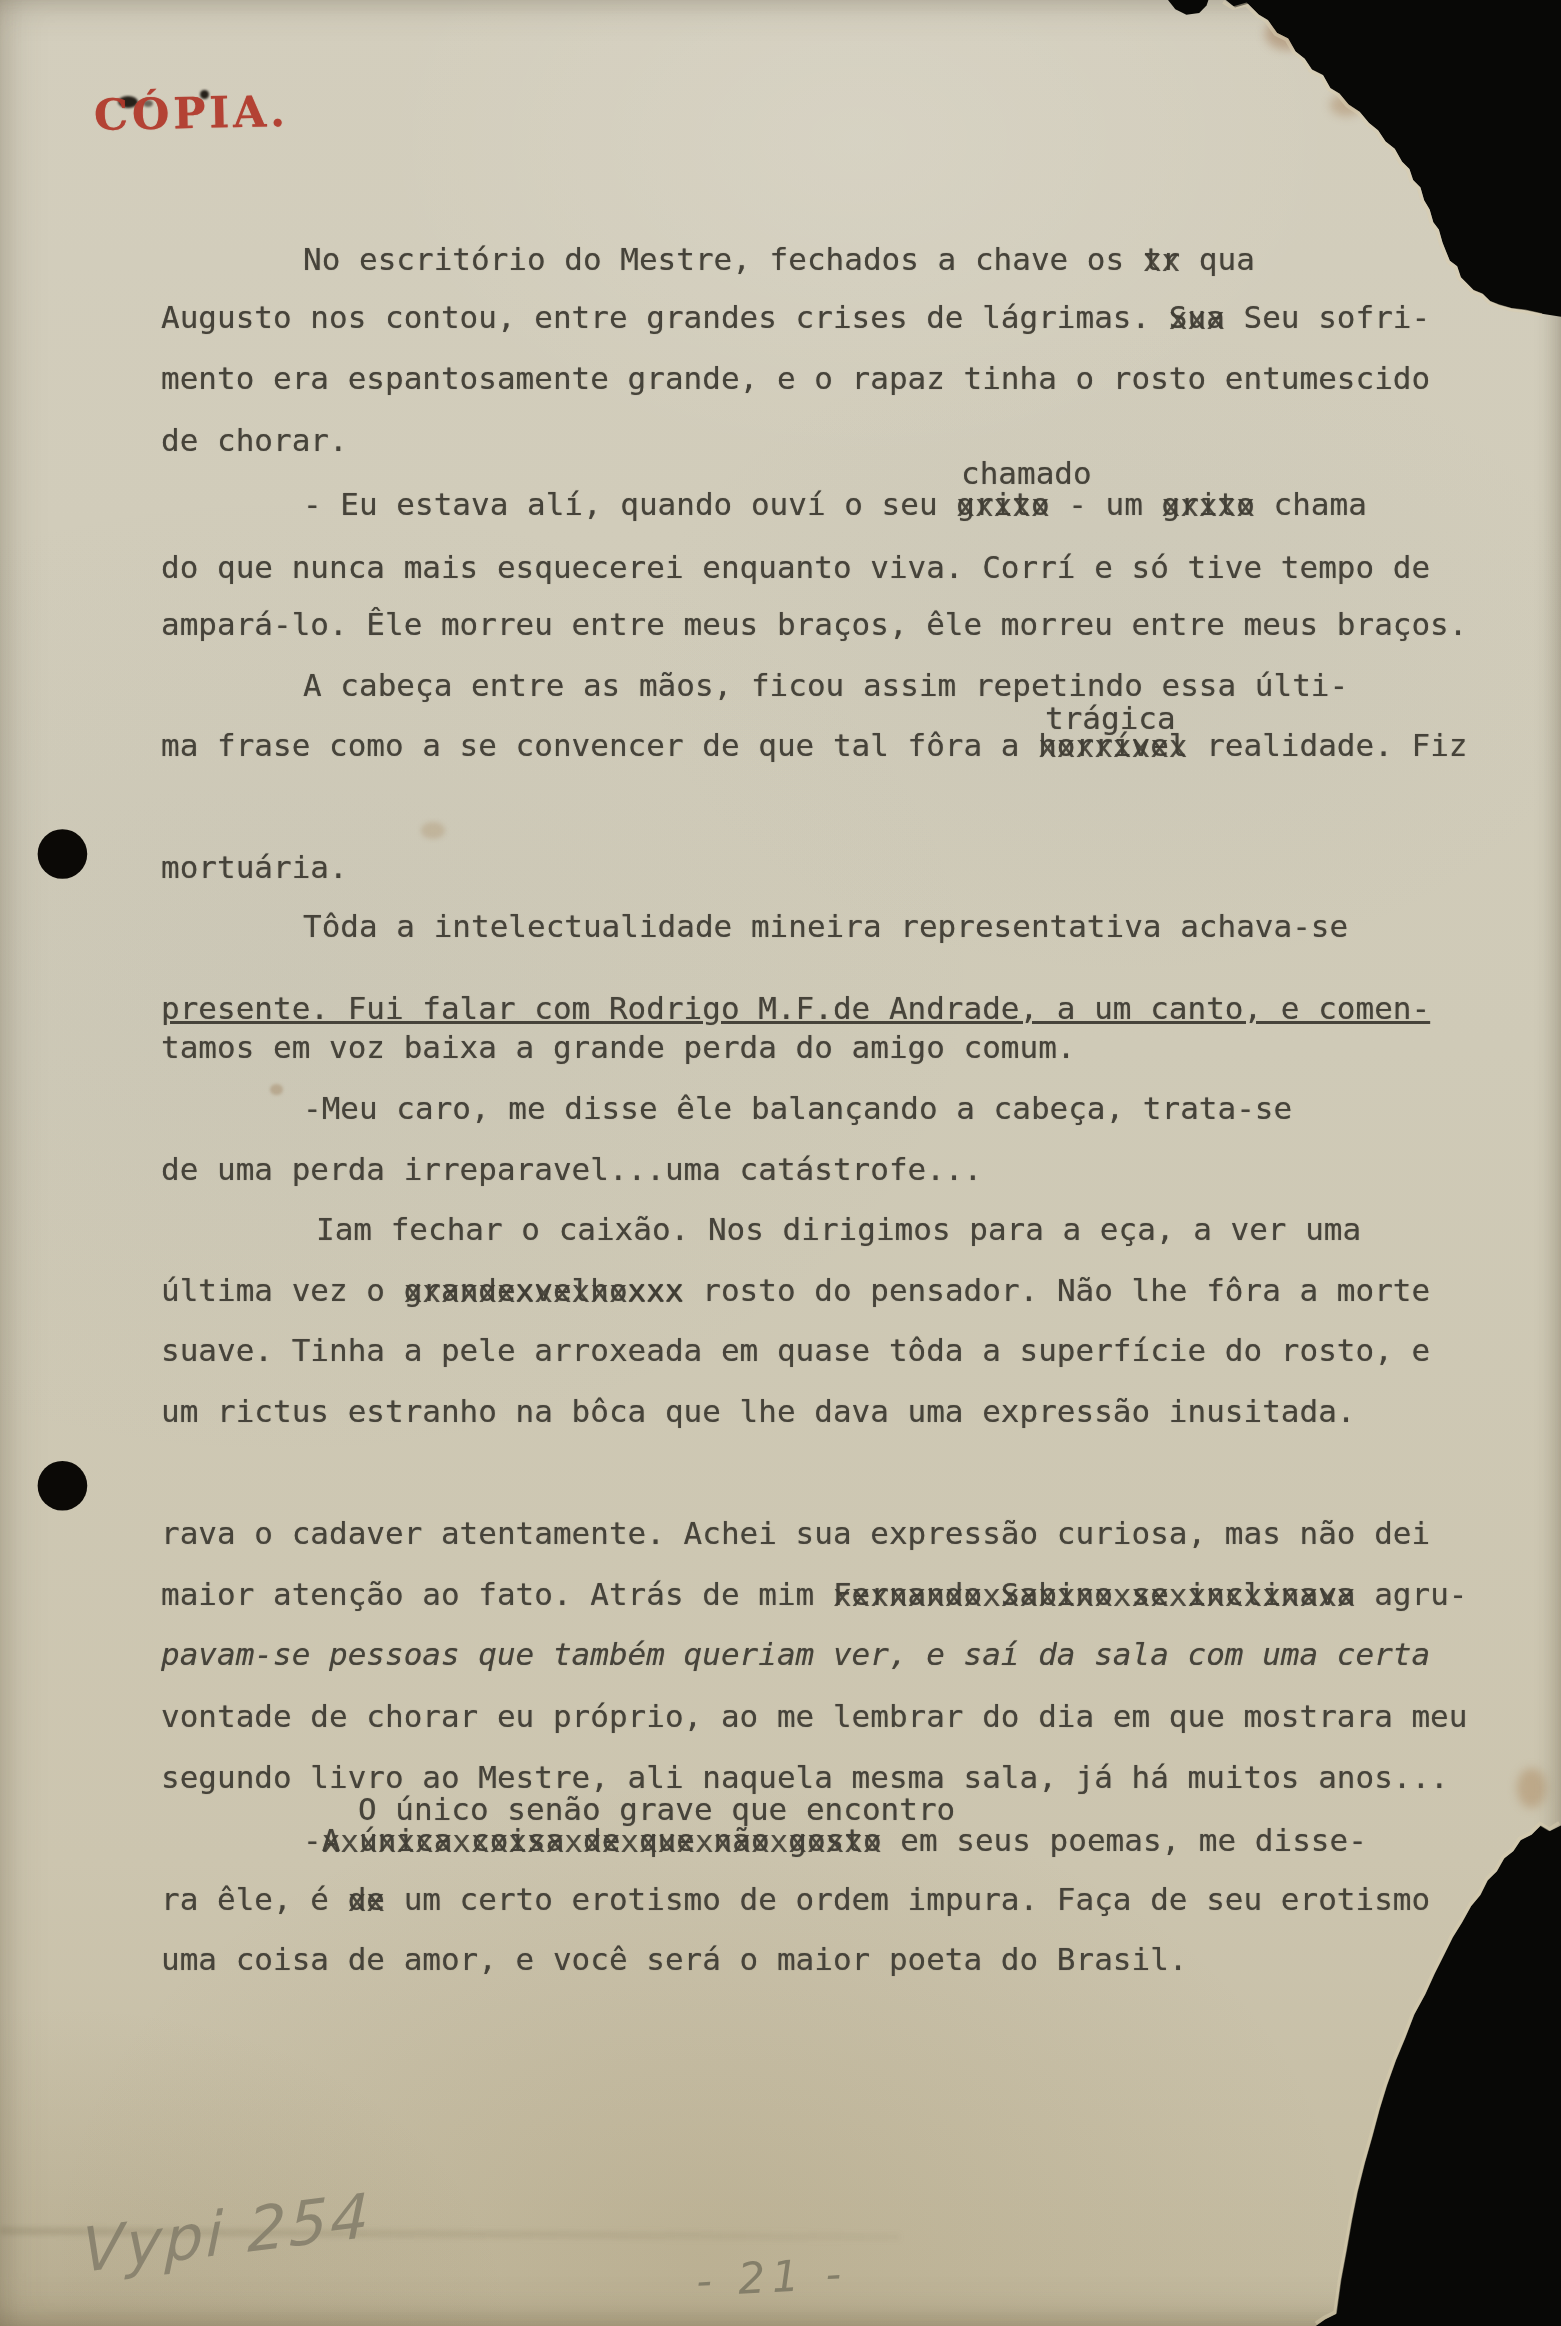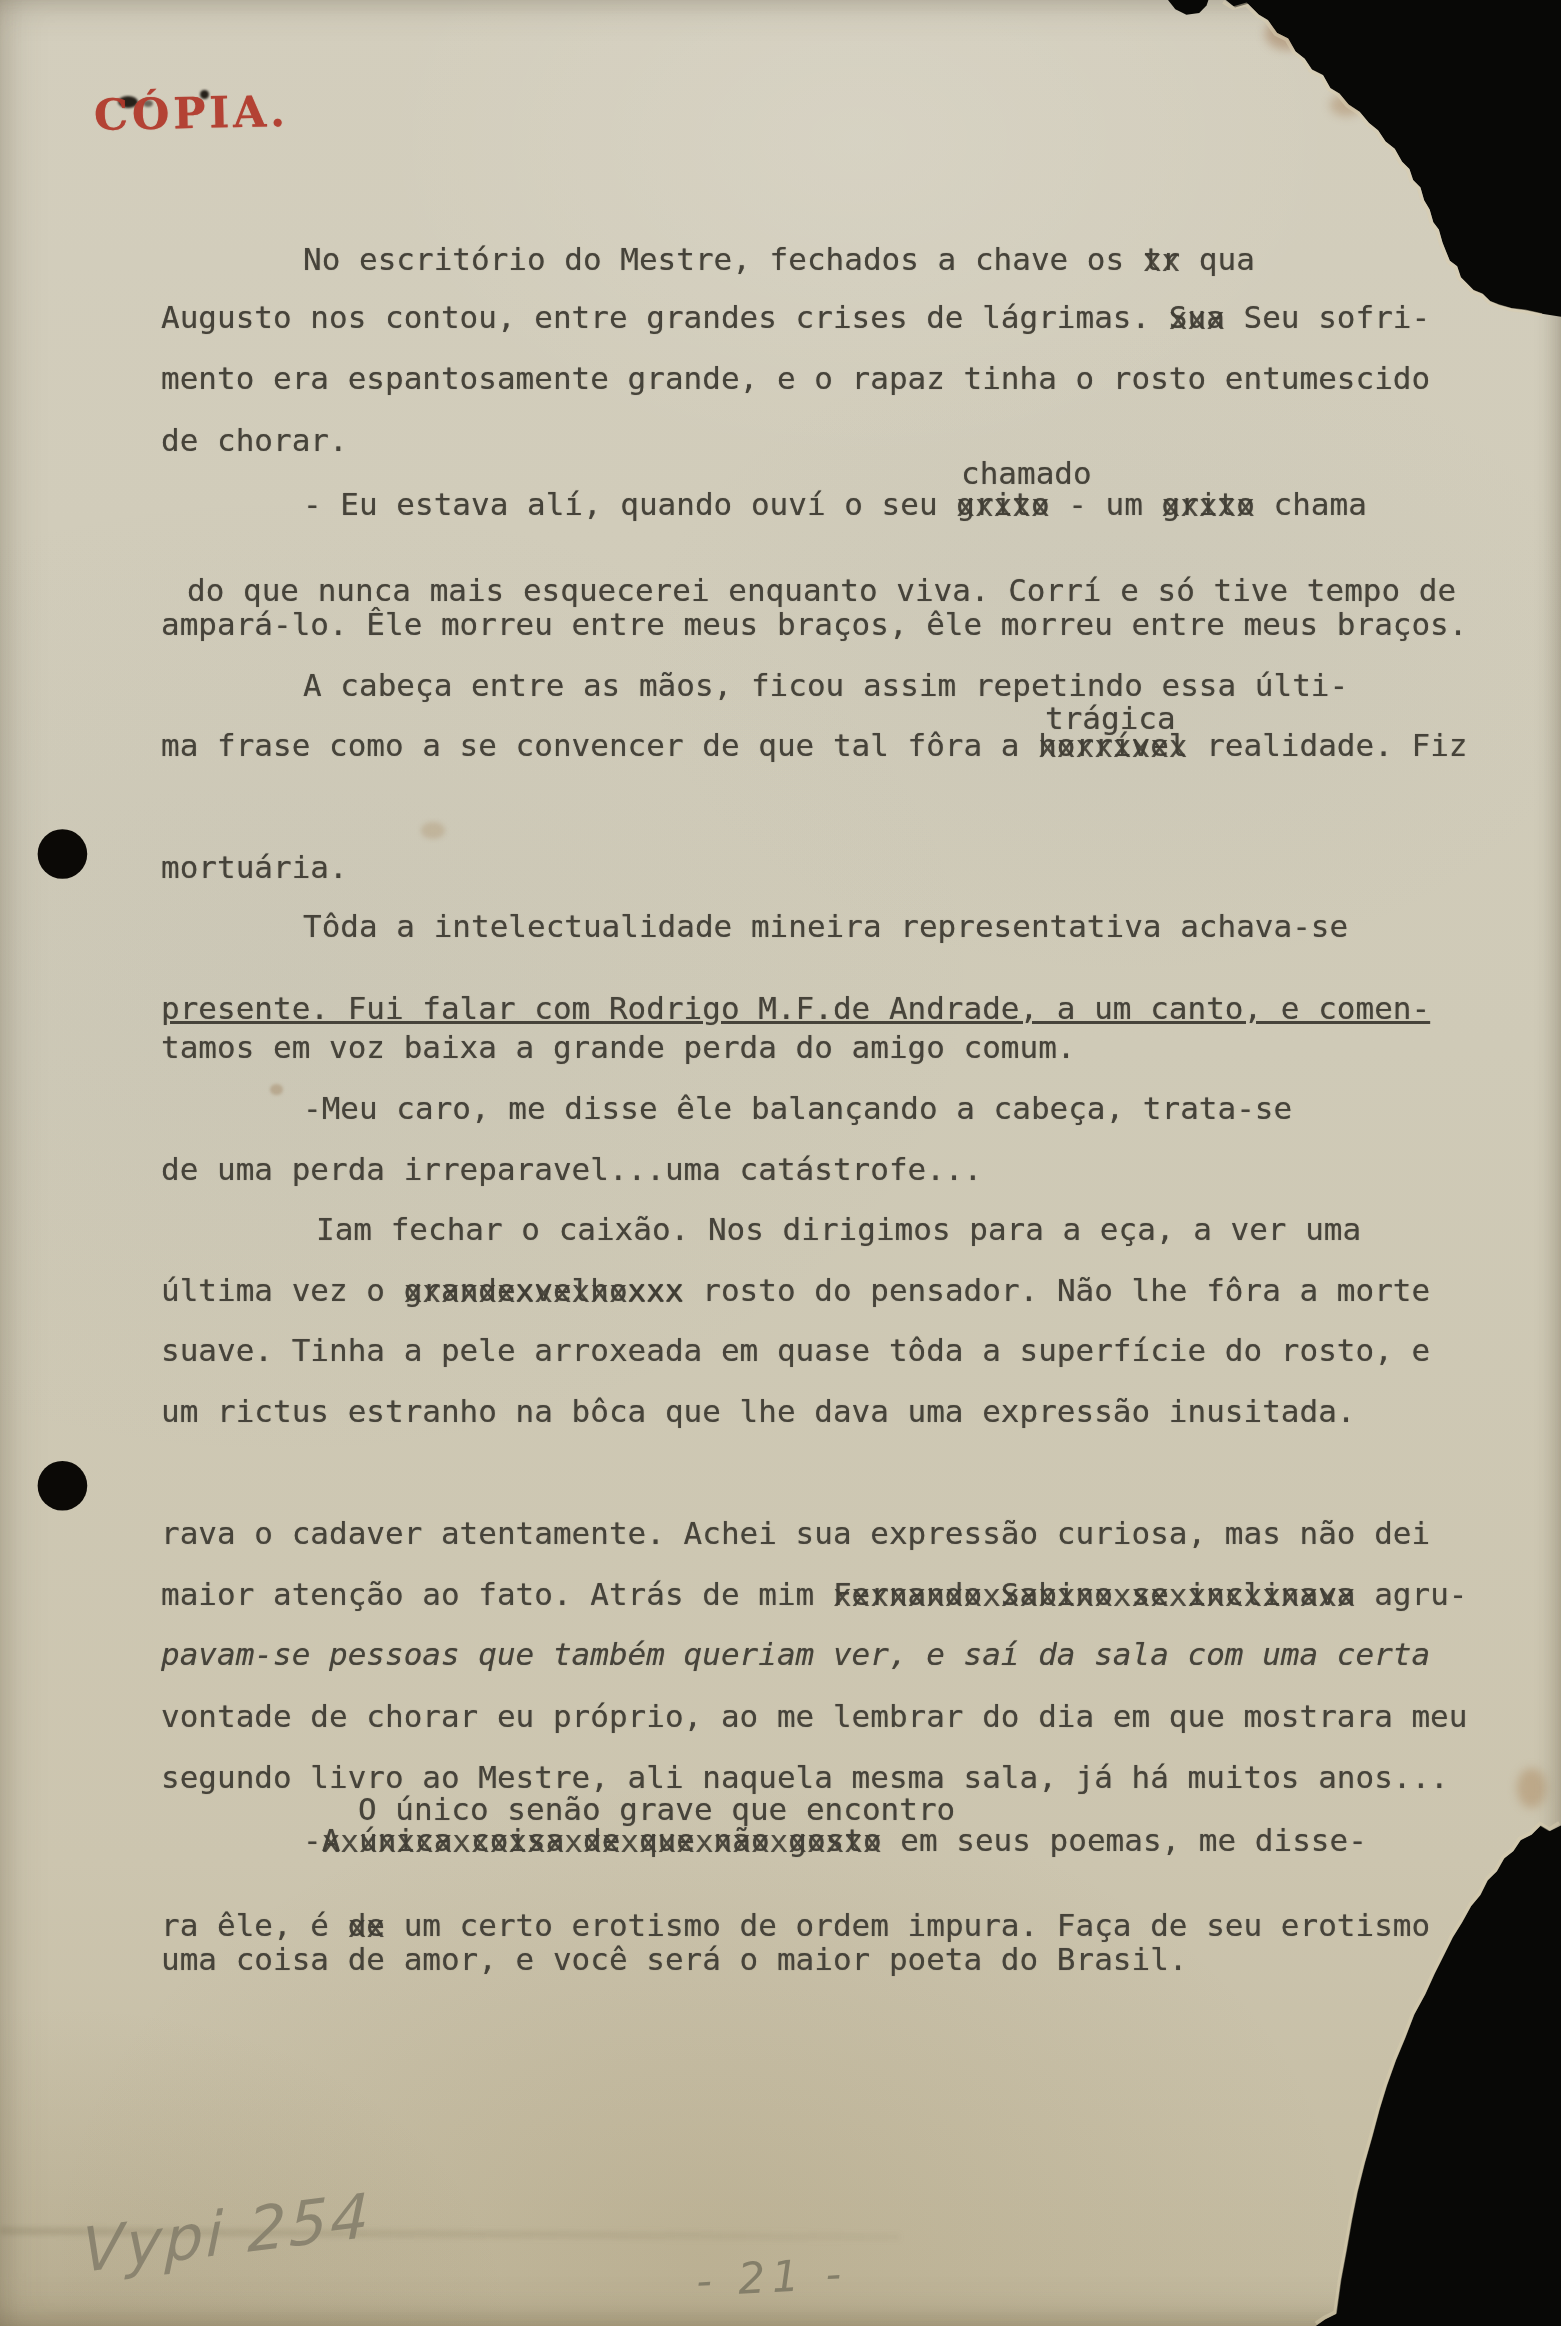--- a/index.html
+++ b/index.html
@@ -61,21 +61,21 @@
 
   <div id="stamp">CÓPIA.</div>
 
   <div id="typed">
       <div class="tline" style="left: 303px; top: 241px;"><span>No escritório do Mestre, fechados a chave os </span><span class="xout" data-x="xx">tr</span><span> qua</span></div>
       <div class="tline" style="left: 161px; top: 299px;"><span>Augusto nos contou, entre grandes crises de lágrimas. </span><span class="xout" data-x="xxx">Sua</span><span> Seu sofri-</span></div>
       <div class="tline" style="left: 161px; top: 360px;"><span>mento era espantosamente grande, e o rapaz tinha o rosto entumescido</span></div>
       <div class="tline" style="left: 161px; top: 422px;"><span>de chorar.</span></div>
       <div class="tline" style="left: 961px; top: 455px;"><span>chamado</span></div>
       <div class="tline" style="left: 303px; top: 486px;"><span>- Eu estava alí, quando ouví o seu </span><span class="xout" data-x="xxxxx">grito</span><span> - um </span><span class="xout" data-x="xxxxx">grito</span><span> chama</span></div>
-      <div class="tline" style="left: 161px; top: 572px; margin-left: 26px;"><span>do que nunca mais esquecerei enquanto viva. Corrí e só tive tempo de</span></div>
+      <div class="tline" style="left: 161px; top: 549px;"><span>do que nunca mais esquecerei enquanto viva. Corrí e só tive tempo de</span></div>
       <div class="tline" style="left: 161px; top: 606px;"><span>ampará-lo. Êle morreu entre meus braços, êle morreu entre meus braços.</span></div>
       <div class="tline" style="left: 303px; top: 667px;"><span>A cabeça entre as mãos, ficou assim repetindo essa últi-</span></div>
       <div class="tline" style="left: 1045px; top: 700px;"><span>trágica</span></div>
       <div class="tline" style="left: 161px; top: 727px;"><span>ma frase como a se convencer de que tal fôra a </span><span class="xout" data-x="xxxxxxxx">horrível</span><span> realidade. Fiz</span></div>
       <div class="tline" style="left: 161px; top: 849px;"><span>mortuária.</span></div>
       <div class="tline" style="left: 303px; top: 908px;"><span>Tôda a intelectualidade mineira representativa achava-se</span></div>
       <div class="tline" style="left: 161px; top: 990px; text-decoration: underline;"><span>presente. Fui falar com Rodrigo M.F.de Andrade, a um canto, e comen-</span></div>
       <div class="tline" style="left: 161px; top: 1029px;"><span>tamos em voz baixa a grande perda do amigo comum.</span></div>
       <div class="tline" style="left: 303px; top: 1090px;"><span>-Meu caro, me disse êle balançando a cabeça, trata-se</span></div>
       <div class="tline" style="left: 161px; top: 1151px;"><span>de uma perda irreparavel...uma catástrofe...</span></div>
@@ -83,21 +83,21 @@
       <div class="tline" style="left: 161px; top: 1272px;"><span>última vez o </span><span class="xout" data-x="xxxxxxxxxxxxxxx">grandexvelhoxxx</span><span> rosto do pensador. Não lhe fôra a morte</span></div>
       <div class="tline" style="left: 161px; top: 1332px;"><span>suave. Tinha a pele arroxeada em quase tôda a superfície do rosto, e</span></div>
       <div class="tline" style="left: 161px; top: 1393px;"><span>um rictus estranho na bôca que lhe dava uma expressão inusitada.</span></div>
       <div class="tline" style="left: 161px; top: 1515px;"><span>rava o cadaver atentamente. Achei sua expressão curiosa, mas não dei</span></div>
       <div class="tline" style="left: 161px; top: 1576px;"><span>maior atenção ao fato. Atrás de mim </span><span class="xout" data-x="xxxxxxxxxxxxxxxxxxxxxxxxxxxx">Fernando Sabino se inclinava</span><span> agru-</span></div>
       <div class="tline" style="left: 161px; top: 1636px; font-style: italic;"><span>pavam-se pessoas que também queriam ver, e saí da sala com uma certa</span></div>
       <div class="tline" style="left: 161px; top: 1698px;"><span>vontade de chorar eu próprio, ao me lembrar do dia em que mostrara meu</span></div>
       <div class="tline" style="left: 161px; top: 1759px;"><span>segundo livro ao Mestre, ali naquela mesma sala, já há muitos anos...</span></div>
       <div class="tline" style="left: 358px; top: 1791px;"><span>O único senão grave que encontro</span></div>
       <div class="tline" style="left: 303px; top: 1822px;"><span>-</span><span class="xout" data-x="xxxxxxxxxxxxxxxxxxxxxxxxxxxxxx">A única coisa de que não gosto</span><span> em seus poemas, me disse-</span></div>
-      <div class="tline" style="left: 161px; top: 1881px; margin-top: 26px;"><span>ra êle, é </span><span class="xout" data-x="xx">de</span><span> um certo erotismo de ordem impura. Faça de seu erotismo</span></div>
+      <div class="tline" style="left: 161px; top: 1881px;"><span>ra êle, é </span><span class="xout" data-x="xx">de</span><span> um certo erotismo de ordem impura. Faça de seu erotismo</span></div>
       <div class="tline" style="left: 161px; top: 1941px;"><span>uma coisa de amor, e você será o maior poeta do Brasil.</span></div>
     </div>
 
   <div id="hand-note">Vypi 254</div>
   <div id="page-num">- 21 -</div>
 
   <svg id="tears" width="1561" height="2326" viewBox="0 0 1700 2533">
 
     <path fill="#080806" d="M1335,0 l10,8 l14,-4 l12,12 l10,6 l10,14 l12,6 l8,14 l10,8
          l8,12 l12,6 l8,14 l10,6 l10,12 l12,8 l10,12 l10,8

